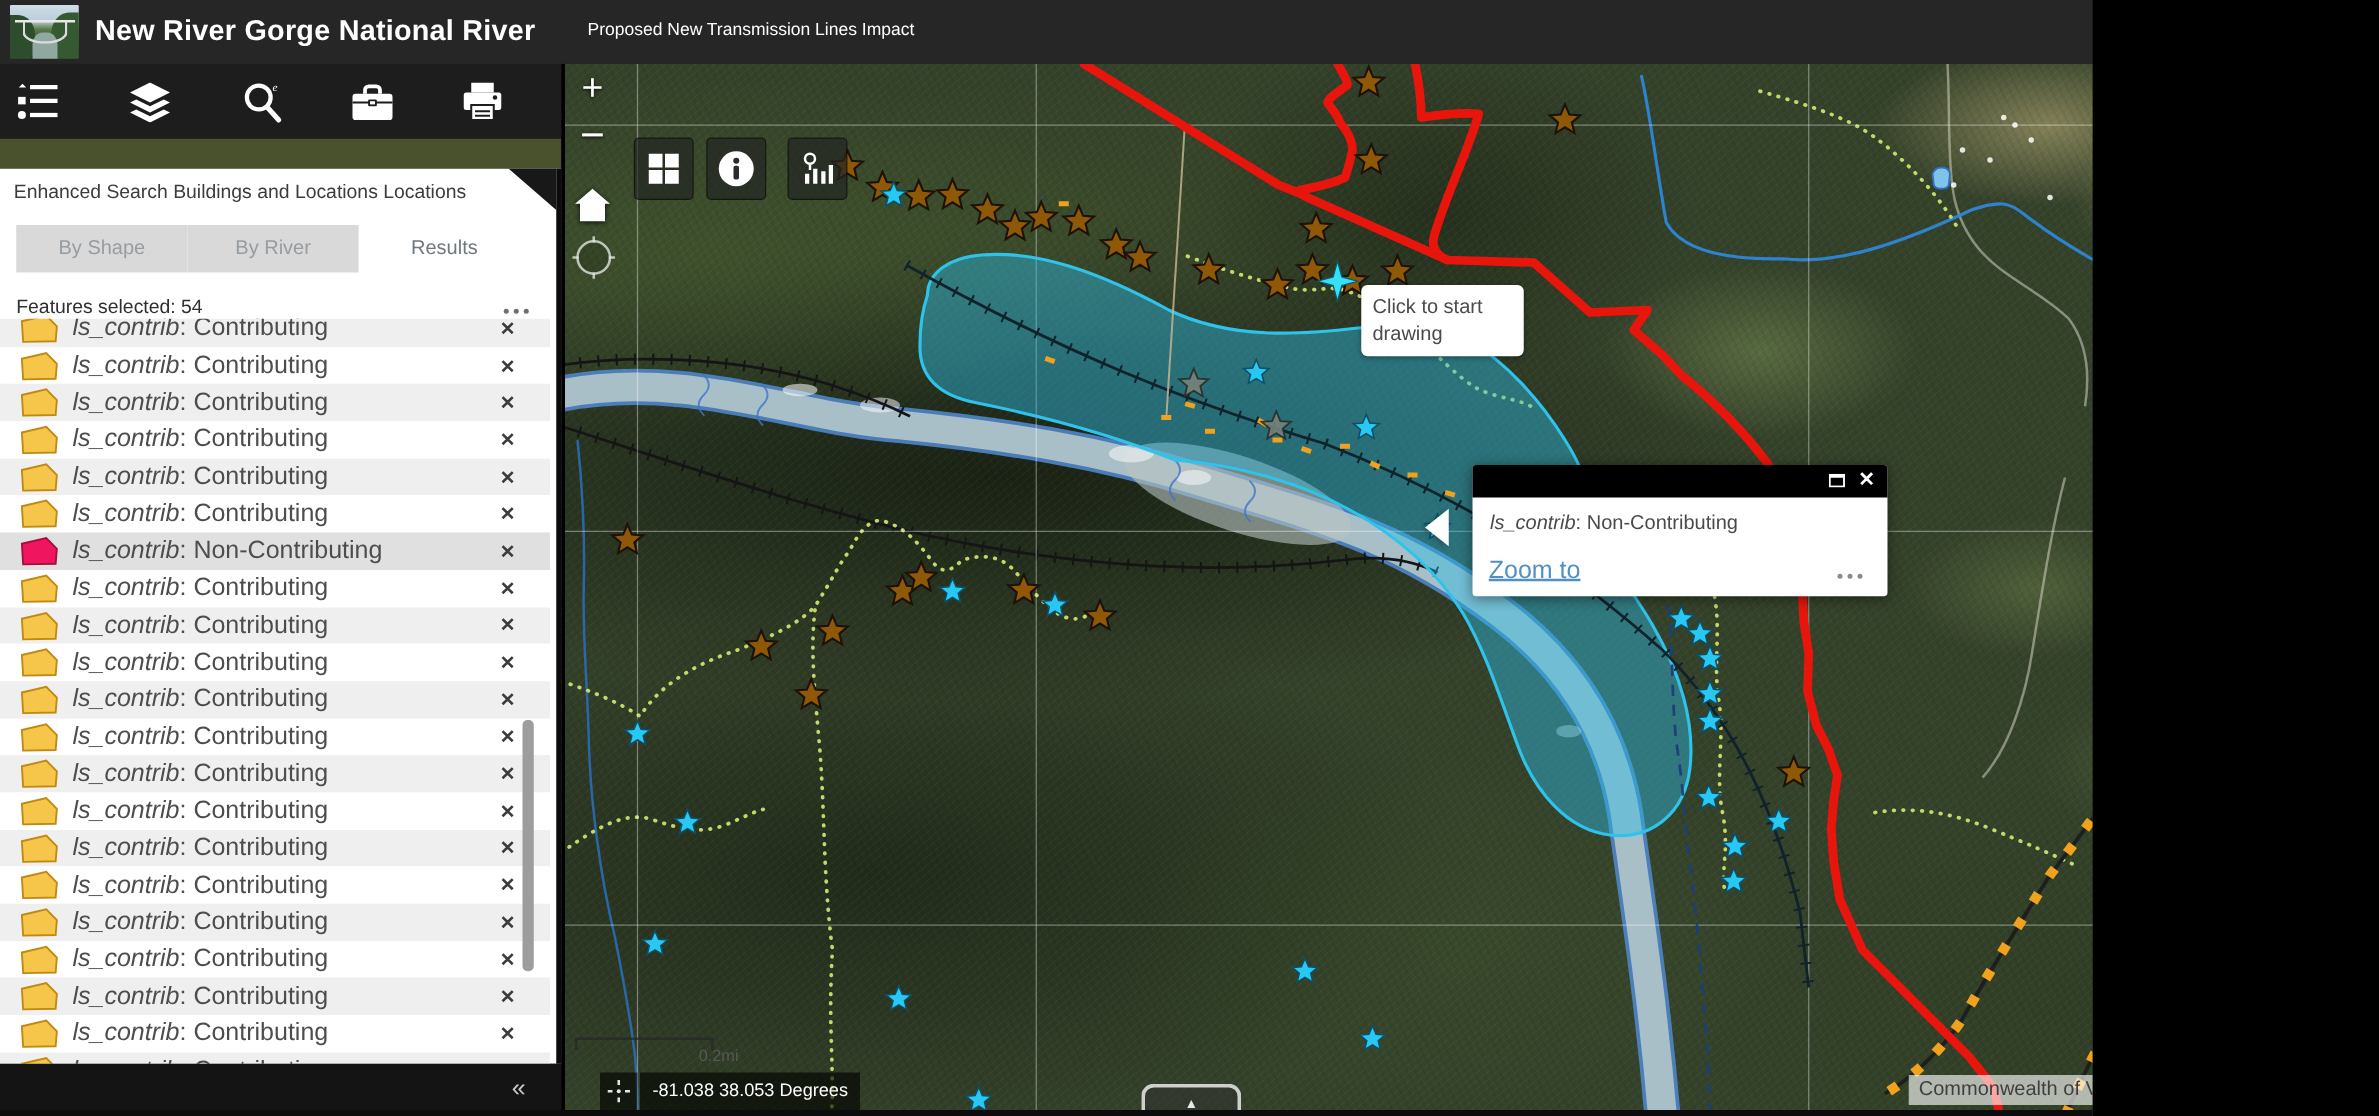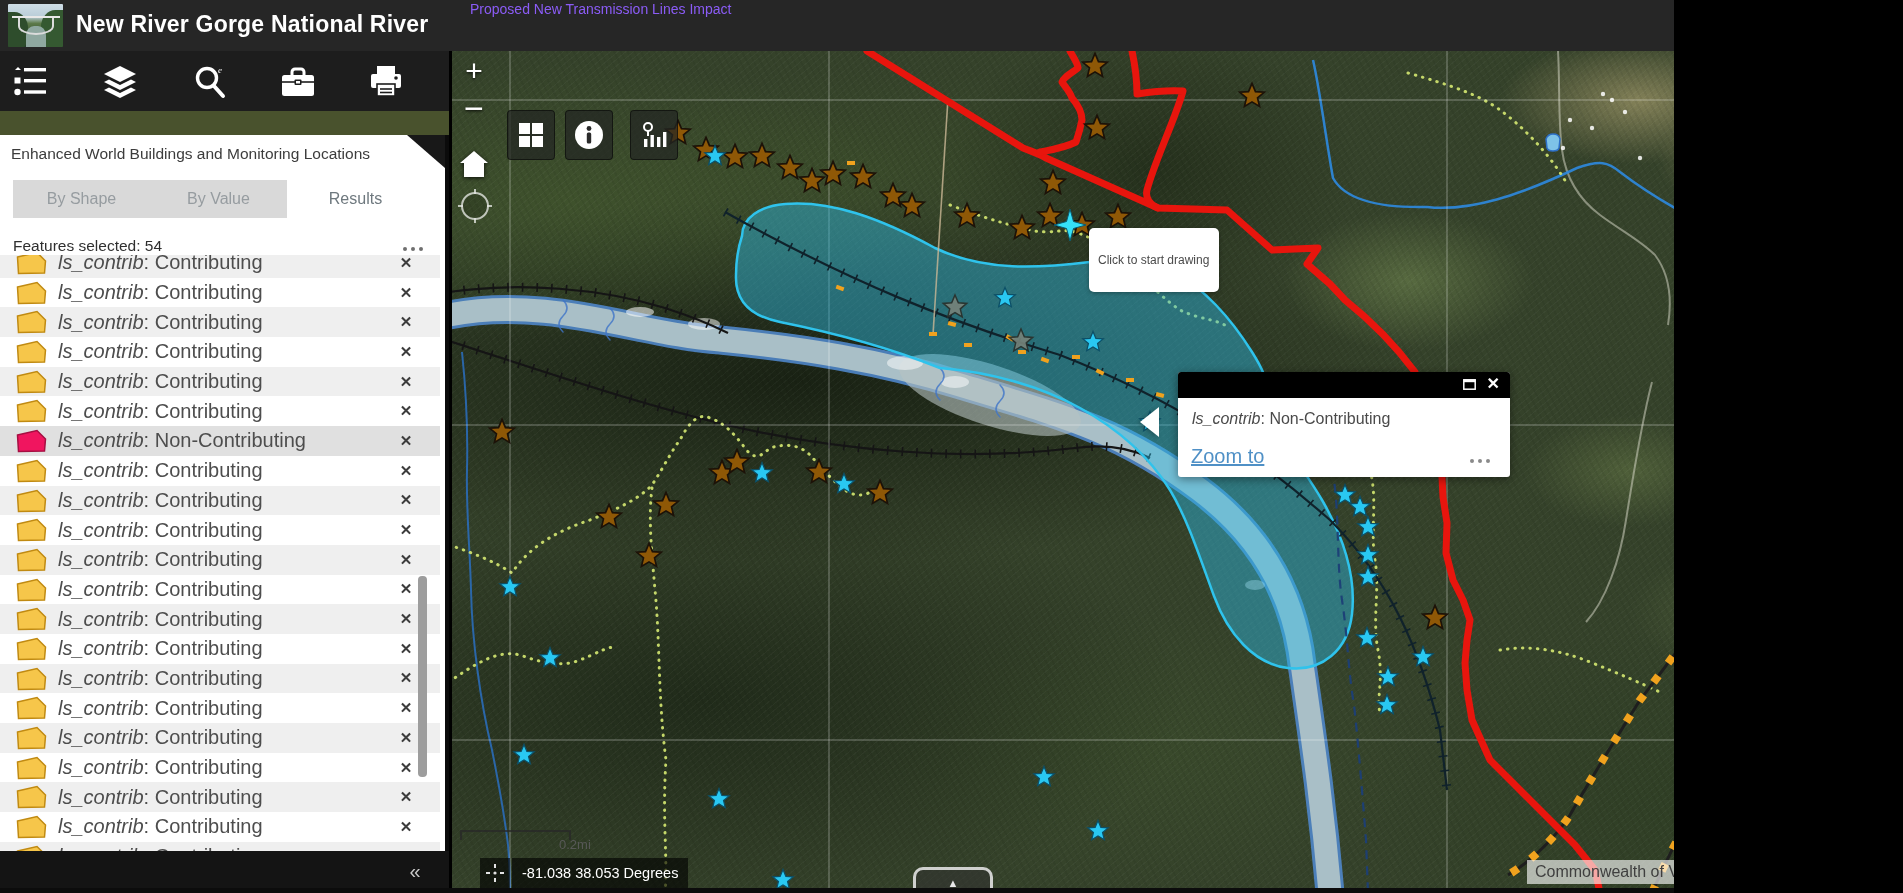--- a/index.html
+++ b/index.html
@@ -10,21 +10,21 @@
   #header{position:absolute;left:0;top:0;width:1903px;height:51px;background:#262626;z-index:40;}
   #thumb{position:absolute;left:8px;top:4px;width:55px;height:43px;overflow:hidden;border-radius:1px;
          background:linear-gradient(180deg,#cfdde6 0%,#b9cdd8 30%,#5d7a4a 45%,#33512f 70%,#243d2a 100%);}
   #thumb .hillL{position:absolute;left:-14px;top:8px;width:34px;height:40px;background:#2e4d2c;border-radius:40%;}
   #thumb .hillR{position:absolute;right:-14px;top:6px;width:36px;height:42px;background:#355931;border-radius:40%;}
   #thumb .water{position:absolute;left:18px;top:22px;width:20px;height:24px;background:#8fa8a0;border-radius:40% 40% 0 0;}
   #thumb .deck{position:absolute;left:4px;top:12px;width:48px;height:2px;background:#e8e8e8;}
   #thumb .arch{position:absolute;left:10px;top:13px;width:36px;height:18px;border:2px solid #dcdcdc;
                border-top:none;border-radius:0 0 50% 50%;box-sizing:border-box;}
   #header-title{position:absolute;left:76px;top:11px;font-size:23px;font-weight:600;color:#fff;letter-spacing:.2px;}
-  #header-subtitle{position:absolute;left:470px;top:1px;font-size:14px;color:#8b5cf6;}
+  #header-subtitle{position:absolute;left:470px;top:15px;font-size:14px;color:#ffffff;}
 
   
   #toolbar{position:absolute;left:0;top:51px;width:449px;height:60px;background:#1d1d1d;z-index:30;}
   .tbtn{position:absolute;top:12px;width:40px;height:38px;display:flex;align-items:center;justify-content:center;cursor:pointer;}
   .tbtn svg{display:block;}
   #olive-strip{position:absolute;left:0;top:111px;width:449px;height:24px;background:#49522d;z-index:30;}
 
   
   #panel{position:absolute;left:0;top:135px;width:449px;height:716px;background:#fff;z-index:30;
          border-right:4px solid #0b0b0b;box-sizing:border-box;}
@@ -100,21 +100,21 @@
   #search-input::placeholder{color:#9aa0a6;}
   #search-btn{width:46px;height:40px;border-left:1px solid #ccc;display:flex;align-items:center;justify-content:center;cursor:pointer;}
   .sqbtn{width:46px;height:48px;background:rgba(35,38,35,0.72);border:1px solid rgba(0,0,0,.5);border-radius:4px;
          display:flex;align-items:center;justify-content:center;cursor:pointer;}
   #basemap-btn{left:58px;top:59px;}
   #info-btn{left:116px;top:59px;}
   #chart-btn{left:181px;top:59px;}
 
   
   #draw-tooltip{position:absolute;left:640px;top:177px;width:112px;background:#fff;border-radius:5px;z-index:24;
-      padding:24px 9px;font-size:12px;color:#4a4a4a;line-height:1.35;box-shadow:0 1px 4px rgba(0,0,0,.35);}
+      padding:7px 9px;font-size:16px;color:#4a4a4a;line-height:1.35;box-shadow:0 1px 4px rgba(0,0,0,.35);}
   #popup{position:absolute;left:729px;top:321px;width:332px;height:105px;background:#fff;border-radius:3px;z-index:25;
          box-shadow:0 2px 10px rgba(0,0,0,.45);}
   #popup-titlebar{position:absolute;left:0;top:0;width:100%;height:26px;background:#000;border-radius:3px 3px 0 0;}
   #popup-max{position:absolute;right:34px;top:7px;width:13px;height:11px;cursor:pointer;}
   #popup-close{position:absolute;right:10px;top:2px;color:#fff;font-size:16px;font-weight:700;cursor:pointer;}
   #popup-body{position:absolute;left:0;top:26px;width:100%;height:79px;}
   #popup-text{position:absolute;left:14px;top:12px;font-size:16px;color:#4a4a4a;}
   #popup-text em{font-style:italic;}
   #popup-zoomto{position:absolute;left:13px;bottom:9px;font-size:20px;color:#4f90c6;text-decoration:underline;cursor:pointer;}
   #popup-menu{position:absolute;right:20px;bottom:14px;display:flex;gap:4px;cursor:pointer;}
@@ -205,24 +205,24 @@
         <rect x="8" y="18" width="18" height="12" fill="#fff" stroke="#1d1d1d" stroke-width="1.6"></rect>
         <line x1="11" y1="23" x2="23" y2="23" stroke="#1d1d1d" stroke-width="1.6"></line>
         <line x1="11" y1="26.5" x2="23" y2="26.5" stroke="#1d1d1d" stroke-width="1.6"></line>
       </svg>
     </div>
   </div>
   <div id="olive-strip"></div>
 
   <div id="panel">
     <div id="panel-wedge"></div>
-    <div id="panel-title">Enhanced World Buildings and Monitoring Locations</div>
+    <div id="panel-title">Enhanced Search Buildings and Locations Locations</div>
 
     <div class="tab inactive" style="left:13px">By Shape</div>
-    <div class="tab inactive" style="left:150px">By Value</div>
+    <div class="tab inactive" style="left:150px">By River</div>
     <div class="tab active" style="left:287px">Results</div>
 
     <div id="features-line">Features selected: 54</div>
     <div id="features-menu">
         <i></i>
         <i></i>
         <i></i>
       </div>
 
     <div id="feature-list">

